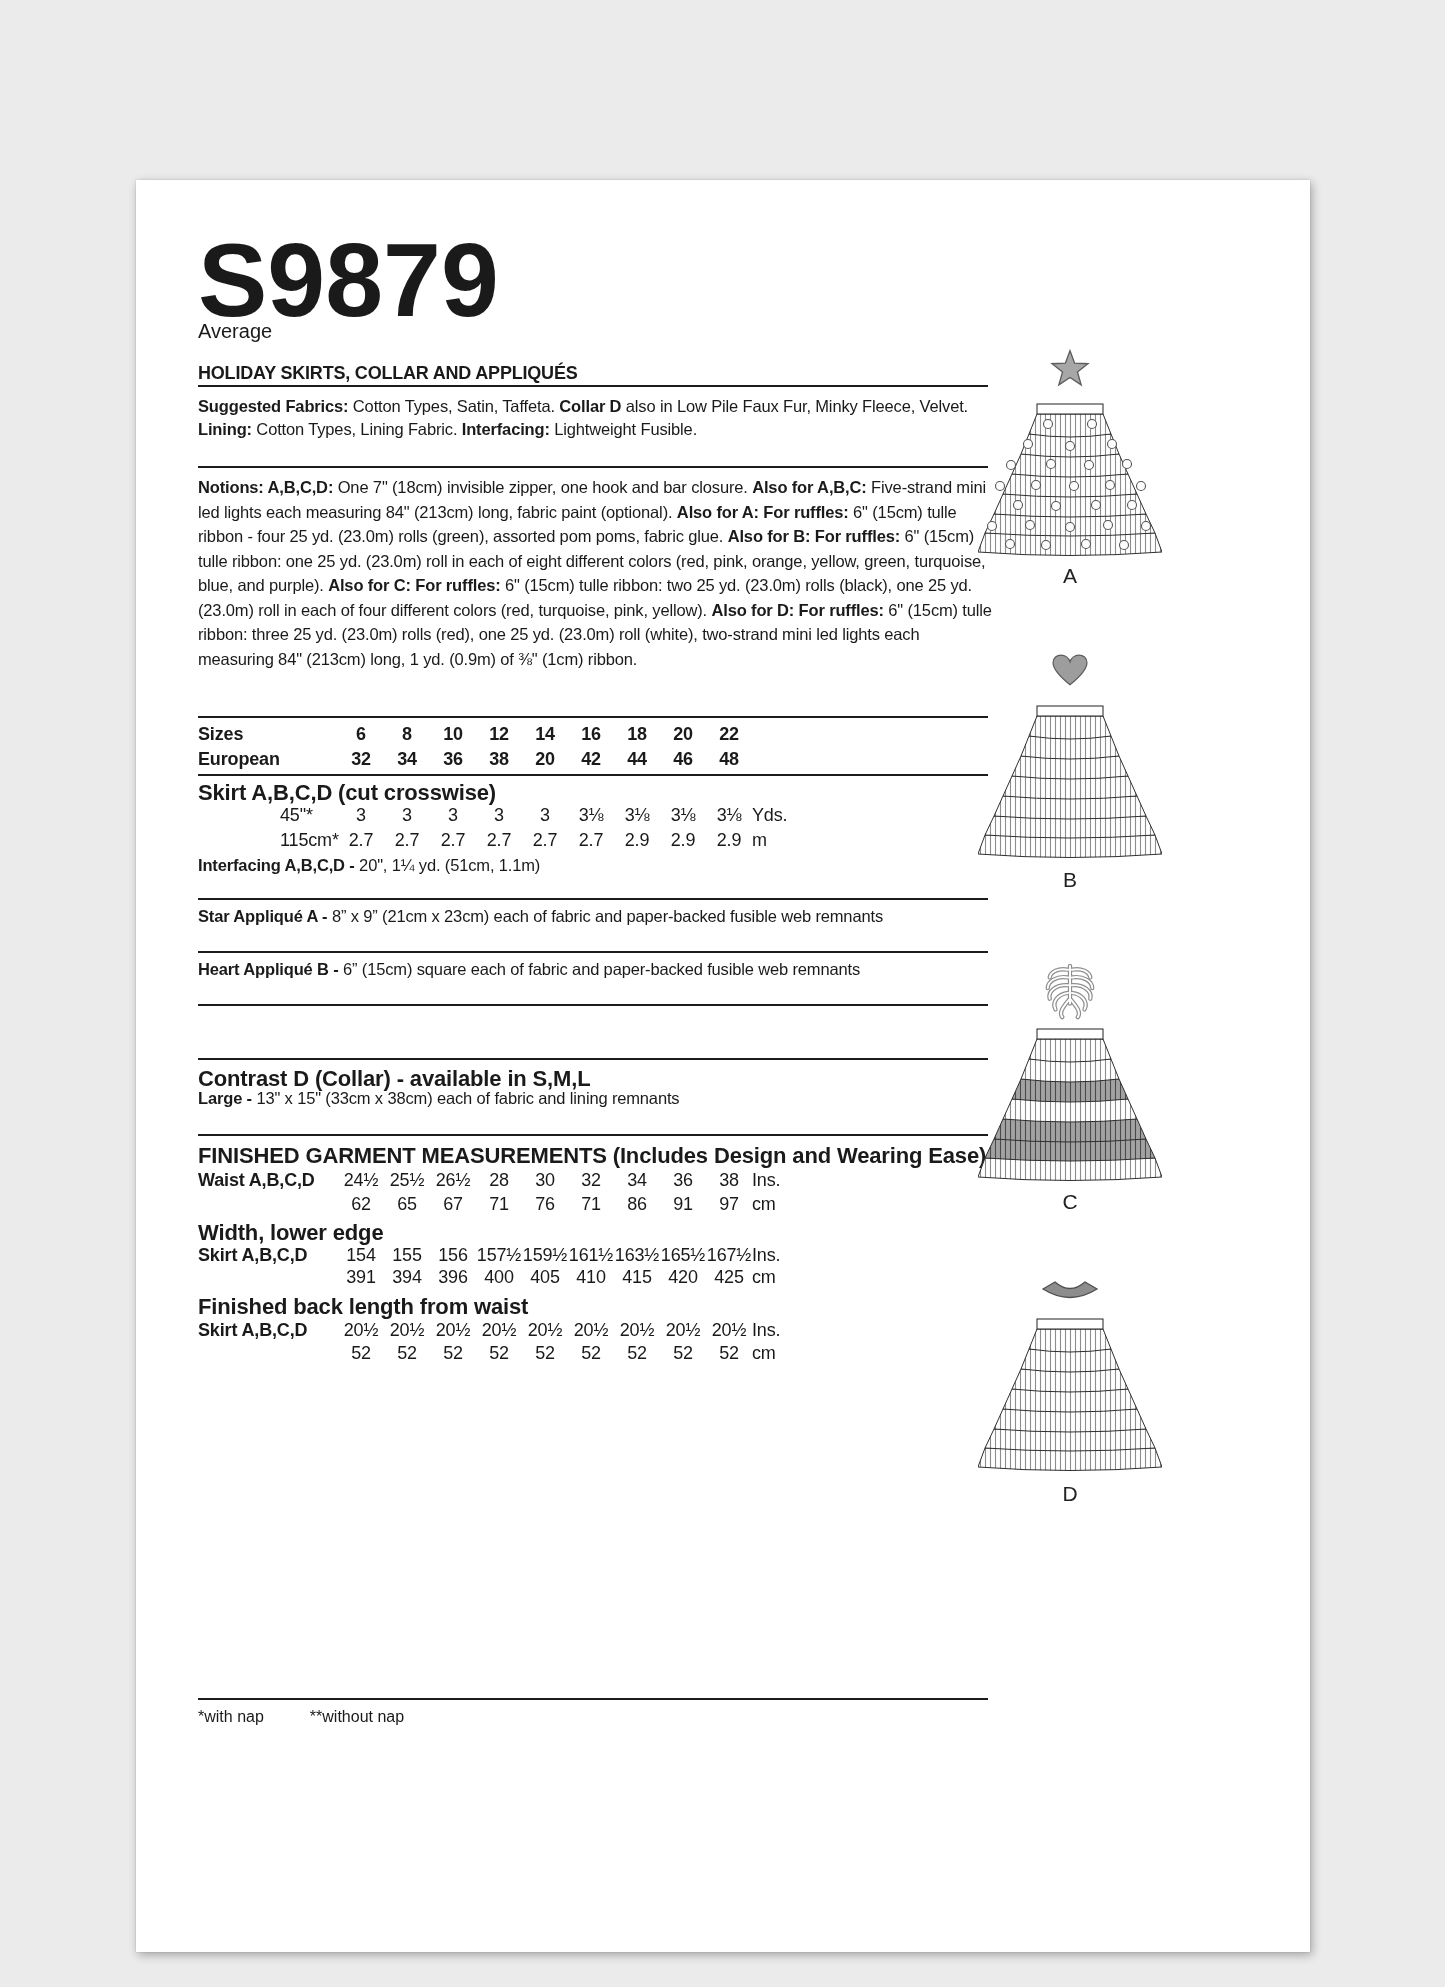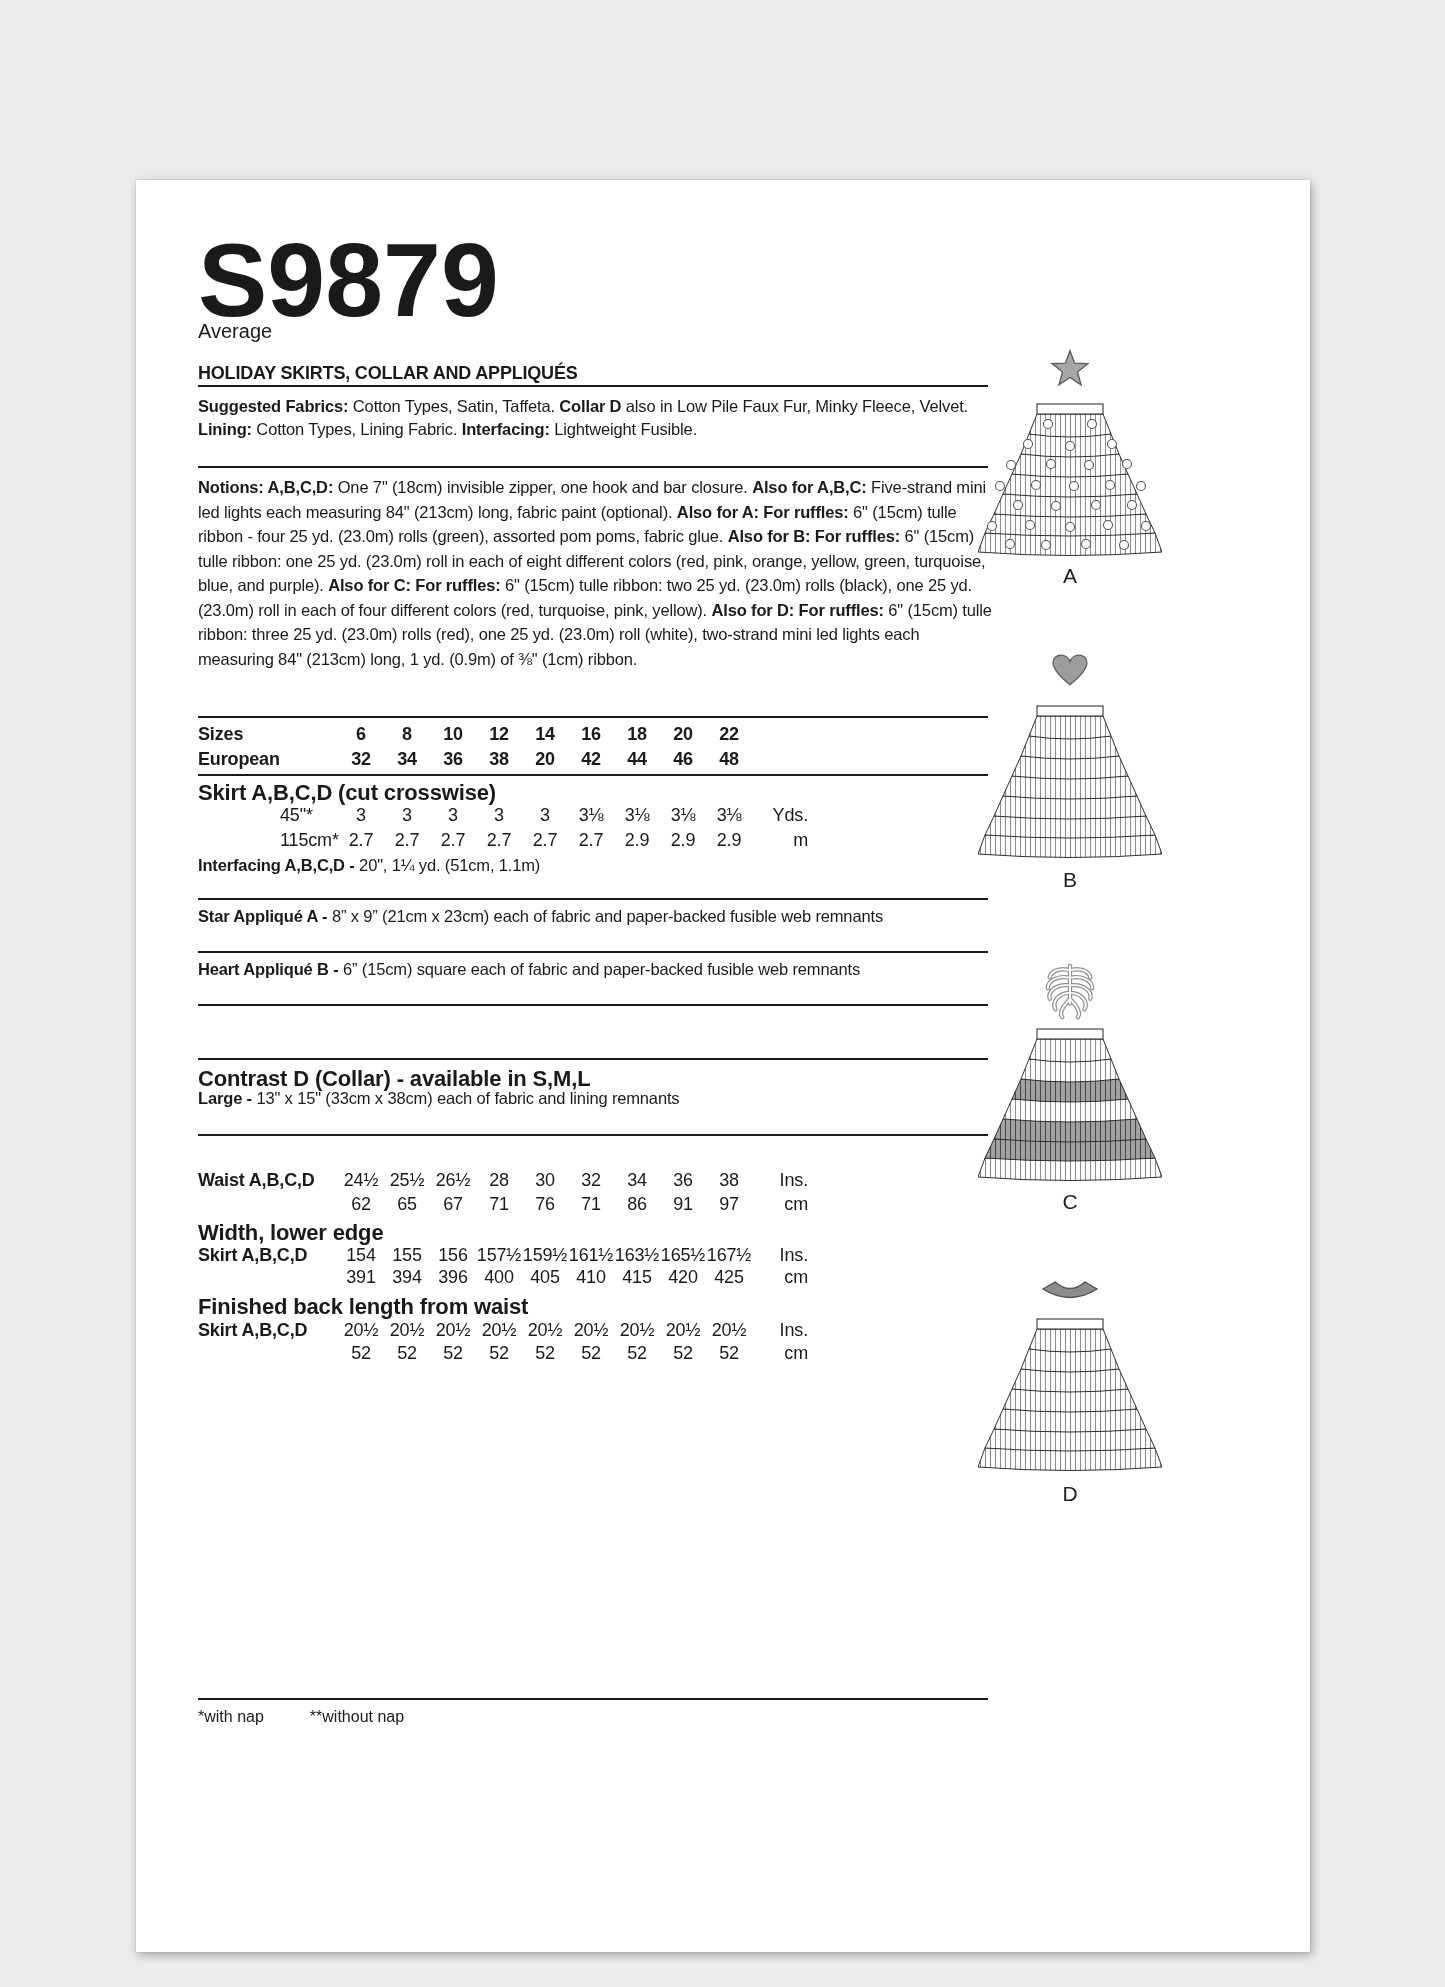--- a/index.html
+++ b/index.html
@@ -13,21 +13,21 @@
   .difficulty{left:62px;width:790px;text-align:left;font-size:20px}
   .sheet-title{font-size:18px;font-weight:700;letter-spacing:-.2px}
   .para{left:62px;width:798px;font-size:16.5px;line-height:24.5px;letter-spacing:-.15px}
   .para.tight{line-height:22.5px}
   .single{left:62px;width:798px;font-size:16.5px;letter-spacing:-.15px;white-space:nowrap}
   .section-line{left:62px;font-size:22px;font-weight:700;letter-spacing:-.15px;white-space:nowrap}
   .trow{position:absolute;left:62px;display:grid;grid-template-columns:140px repeat(9,46px) 56px;
         font-size:18px;letter-spacing:-.15px}
   .trow .c-label{font-weight:700;text-align:left}
   .trow .c-val{text-align:center}
-  .trow .c-unit{text-align:right;font-weight:400}
+  .trow .c-unit{text-align:left;font-weight:400}
   .trow.hdr .c-val{font-weight:700}
   .trow.plain .c-label{font-weight:400}
   .trow.indent .c-label{padding-left:82px}
   .footnote{left:62px;font-size:16px}
   .footnote span{margin-right:46px}
   .view-label{width:184px;text-align:center;font-size:21px;color:#222}
   .orn{display:block}
   b{font-weight:700}
 </style>
 </head>
@@ -145,20 +145,21 @@
   <div class="rule" style="top:771px"></div>
   <div class="abs single" style="top:780px"><b>Heart Appliqué B - </b><span>6” (15cm) square each of fabric and paper-backed fusible web remnants</span></div>
 
   <div class="rule" style="top:824px"></div>
 
   <div class="rule" style="top:878px"></div>
   <div class="abs section-line" style="top:886px">Contrast D (Collar) - available in S,M,L</div>
   <div class="abs single" style="top:909px"><b>Large - </b><span>13" x 15" (33cm x 38cm) each of fabric and lining remnants</span></div>
 
   <div class="rule" style="top:954px"></div>
+  <div class="abs section-line" style="top:963px">FINISHED GARMENT MEASUREMENTS (Includes Design and Wearing Ease)</div>
   <div class="trow" style="top:990px">
       <span class="c-label">Waist A,B,C,D</span>
       <span class="c-val">24½</span>
       <span class="c-val">25½</span>
       <span class="c-val">26½</span>
       <span class="c-val">28</span>
       <span class="c-val">30</span>
       <span class="c-val">32</span>
       <span class="c-val">34</span>
       <span class="c-val">36</span>

